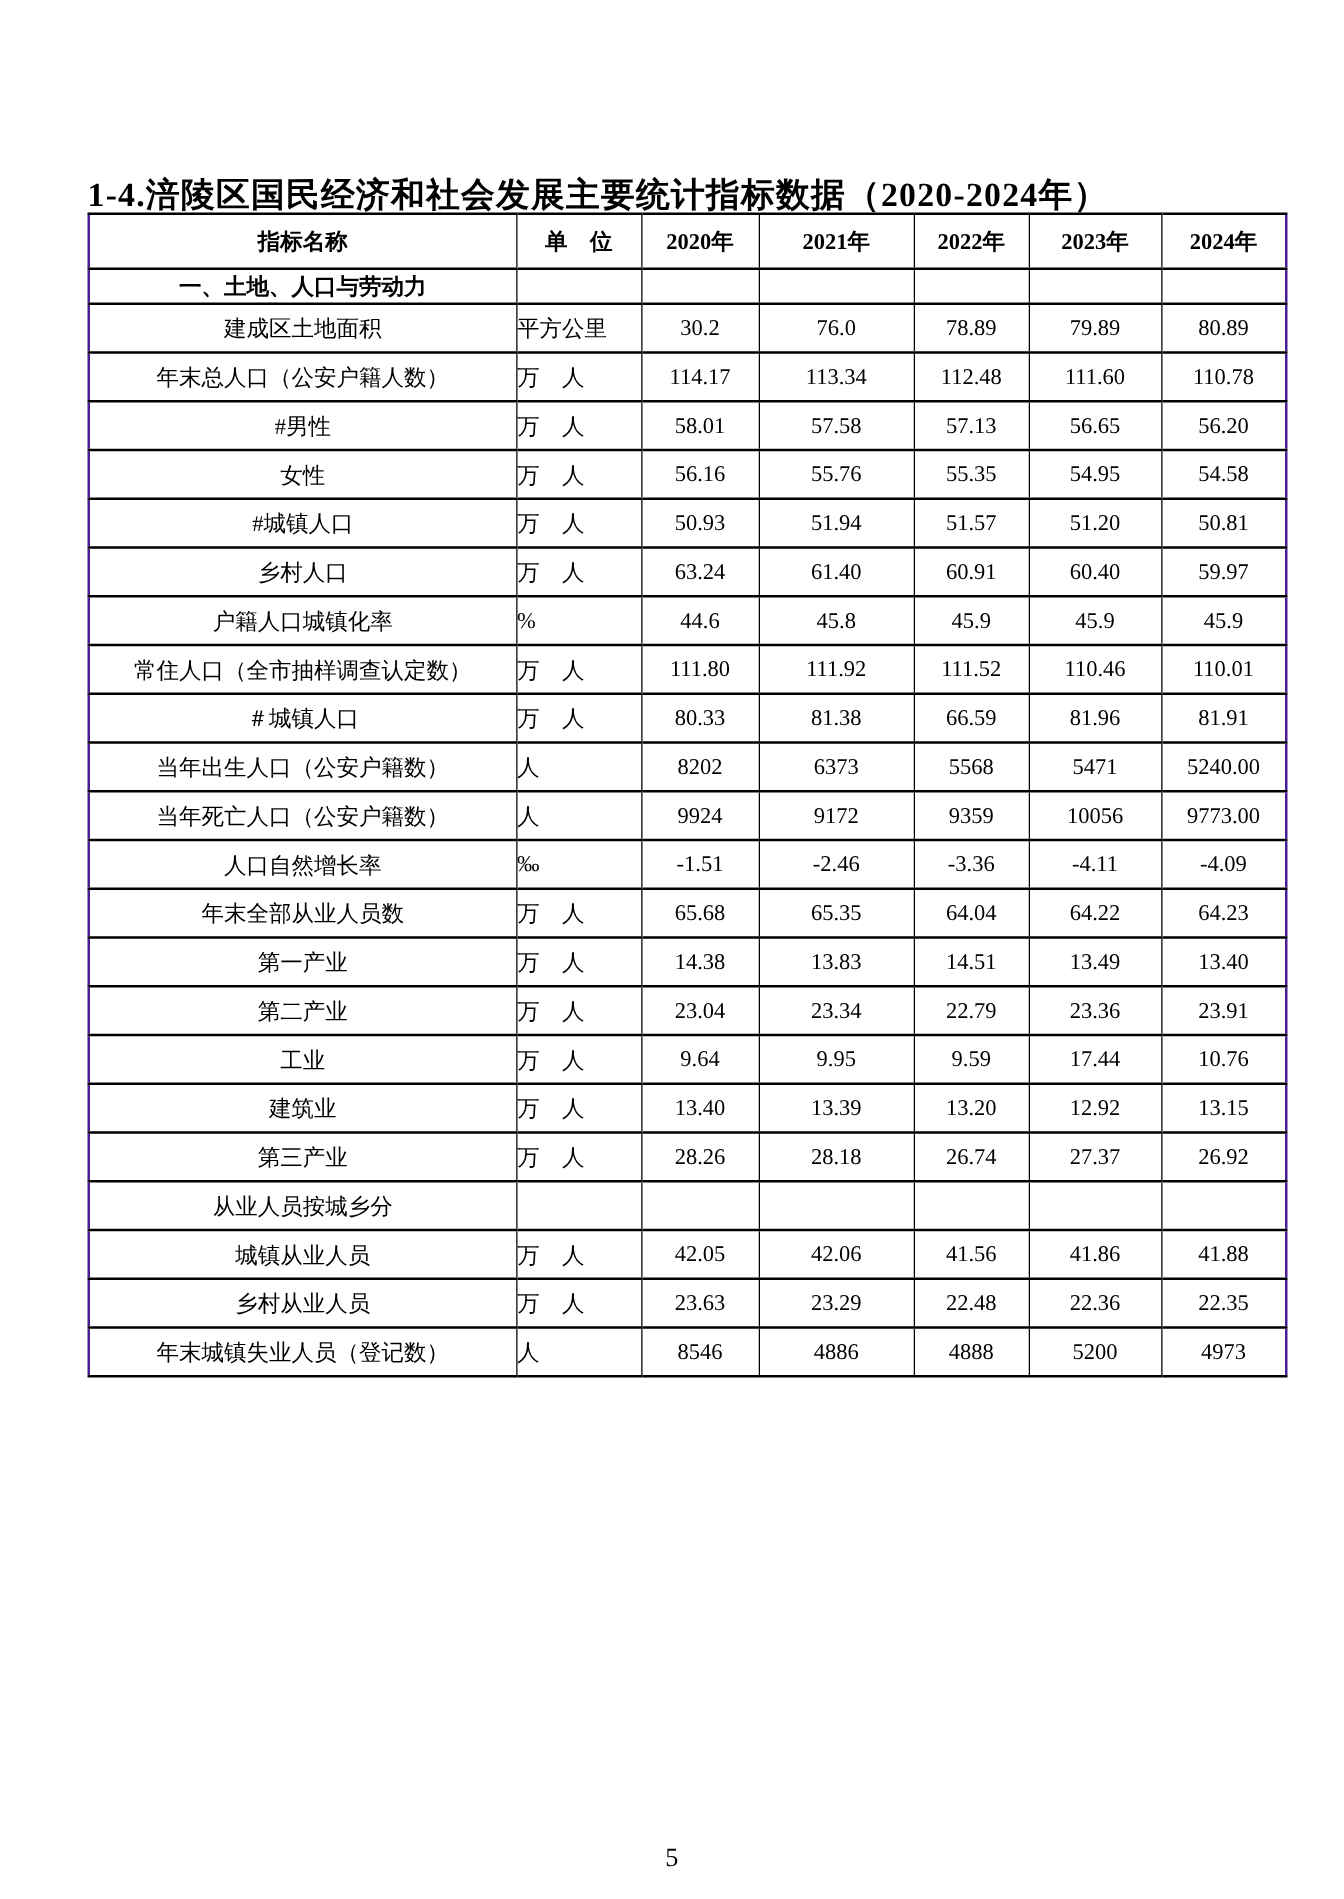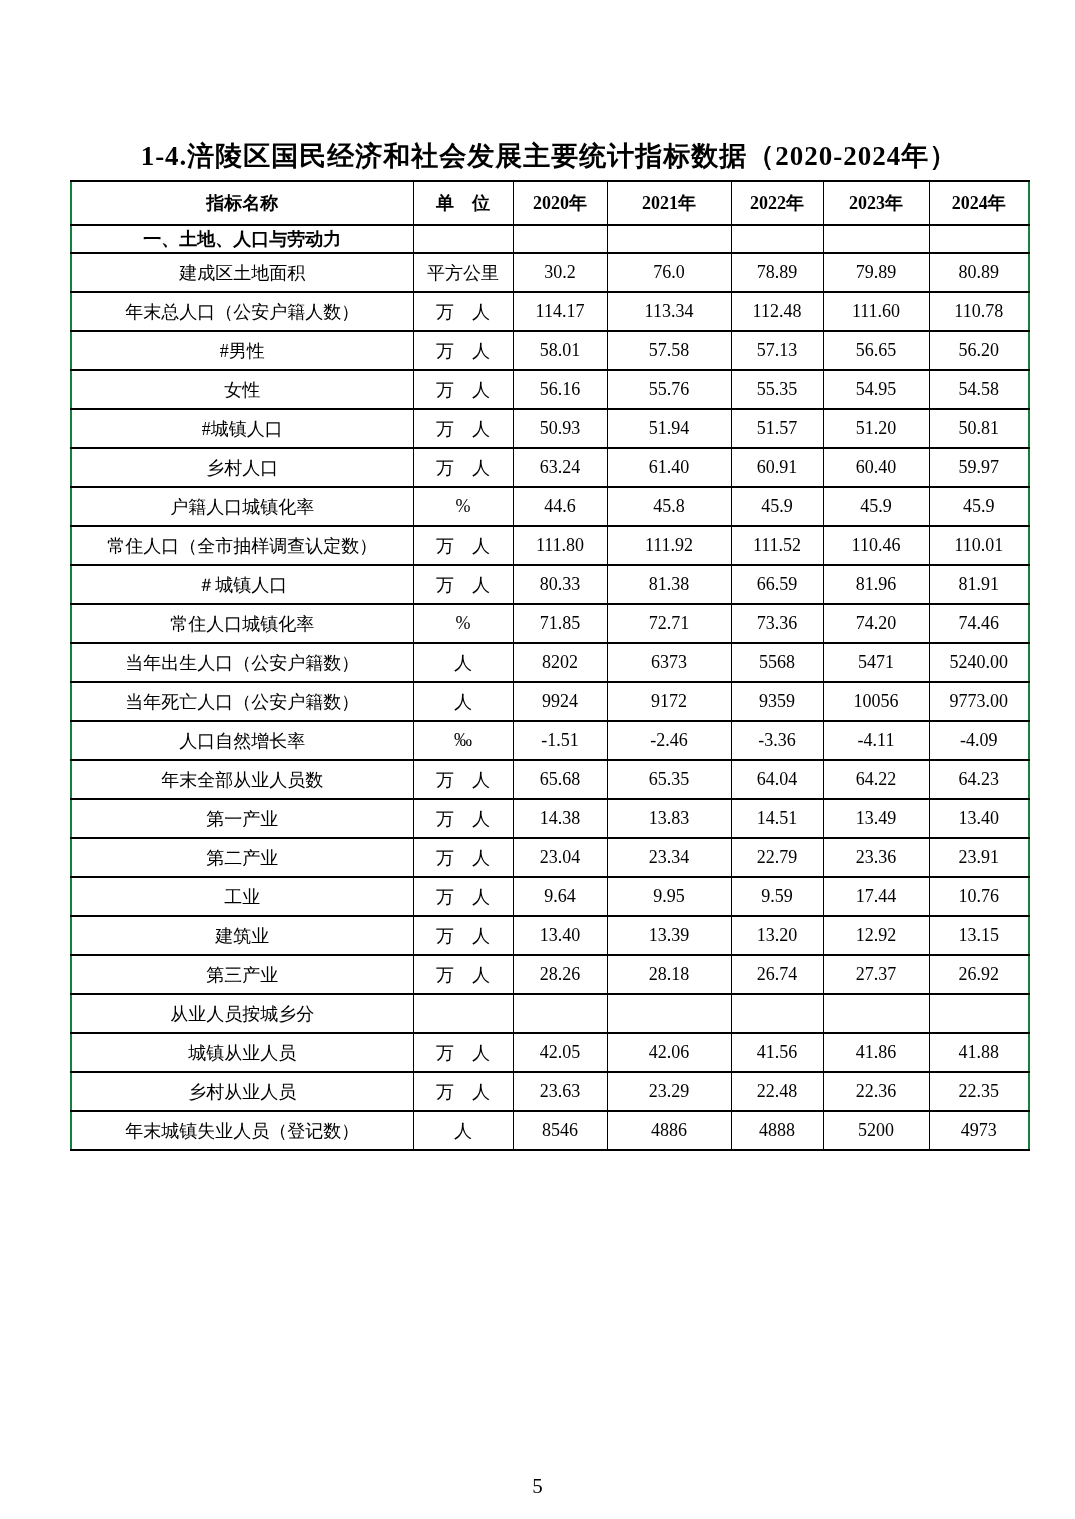--- a/index.html
+++ b/index.html
@@ -9,54 +9,53 @@
     height: 1519px;
     position: relative;
     font-family: "Liberation Serif", "DejaVu Serif", serif;
     color: #000;
   }
   .doc-title {
     position: absolute;
     left: 70px;
     top: 138px;
     width: 958px;
-    text-align: center;
     font-size: 27px;
     font-weight: bold;
     letter-spacing: 1px;
     white-space: nowrap;
   }
   .stat-table {
     position: absolute;
     left: 70px;
-    top: 180px;
+    top: 170px;
     border-collapse: collapse;
     table-layout: fixed;
     width: 958px;
-    border: 2px solid #15803d;
+    border: 2px solid #4c1d95;
     padding-left: 12px;
   }
   .stat-table th, .stat-table td {
     border-top: 2px solid #000;
     border-bottom: 2px solid #000;
     border-left: 1px solid #000;
     border-right: 1px solid #000;
     font-size: 18px;
     overflow: hidden;
     white-space: nowrap;
     vertical-align: middle;
     padding: 0;
   }
   .stat-table thead tr { height: 44px; }
   .stat-table thead th { font-weight: bold; text-align: center; font-size: 18px; }
   tr.section-row { height: 28px; }
   tr.section-row td.name-cell { font-weight: bold; }
   tr.data-row { height: 39px; }
   td.name-cell { text-align: center; }
-  td.unit-cell { text-align: center; }
+  td.unit-cell { }
   td.value-cell { text-align: center; }
   .ind-0 { padding-left: 4px; }
   .ind-1 { padding-left: 20px; }
   .ind-2 { padding-left: 25px; }
   .ind-3 { padding-left: 33px; }
   .ind-4 { padding-left: 44px; }
   .page-number {
     position: absolute;
     left: 0;
     top: 1474px;
@@ -176,29 +175,20 @@
       <tr class="data-row">
         <td class="name-cell ind-2">＃城镇人口</td>
         <td class="unit-cell">万　人</td>
         <td class="value-cell">80.33</td>
         <td class="value-cell">81.38</td>
         <td class="value-cell">66.59</td>
         <td class="value-cell">81.96</td>
         <td class="value-cell">81.91</td>
       </tr>
       <tr class="data-row">
-        <td class="name-cell ind-0">常住人口城镇化率</td>
-        <td class="unit-cell">%</td>
-        <td class="value-cell">71.85</td>
-        <td class="value-cell">72.71</td>
-        <td class="value-cell">73.36</td>
-        <td class="value-cell">74.20</td>
-        <td class="value-cell">74.46</td>
-      </tr>
-      <tr class="data-row">
         <td class="name-cell ind-0">当年出生人口（公安户籍数）</td>
         <td class="unit-cell">人</td>
         <td class="value-cell">8202</td>
         <td class="value-cell">6373</td>
         <td class="value-cell">5568</td>
         <td class="value-cell">5471</td>
         <td class="value-cell">5240.00</td>
       </tr>
       <tr class="data-row">
         <td class="name-cell ind-0">当年死亡人口（公安户籍数）</td>

